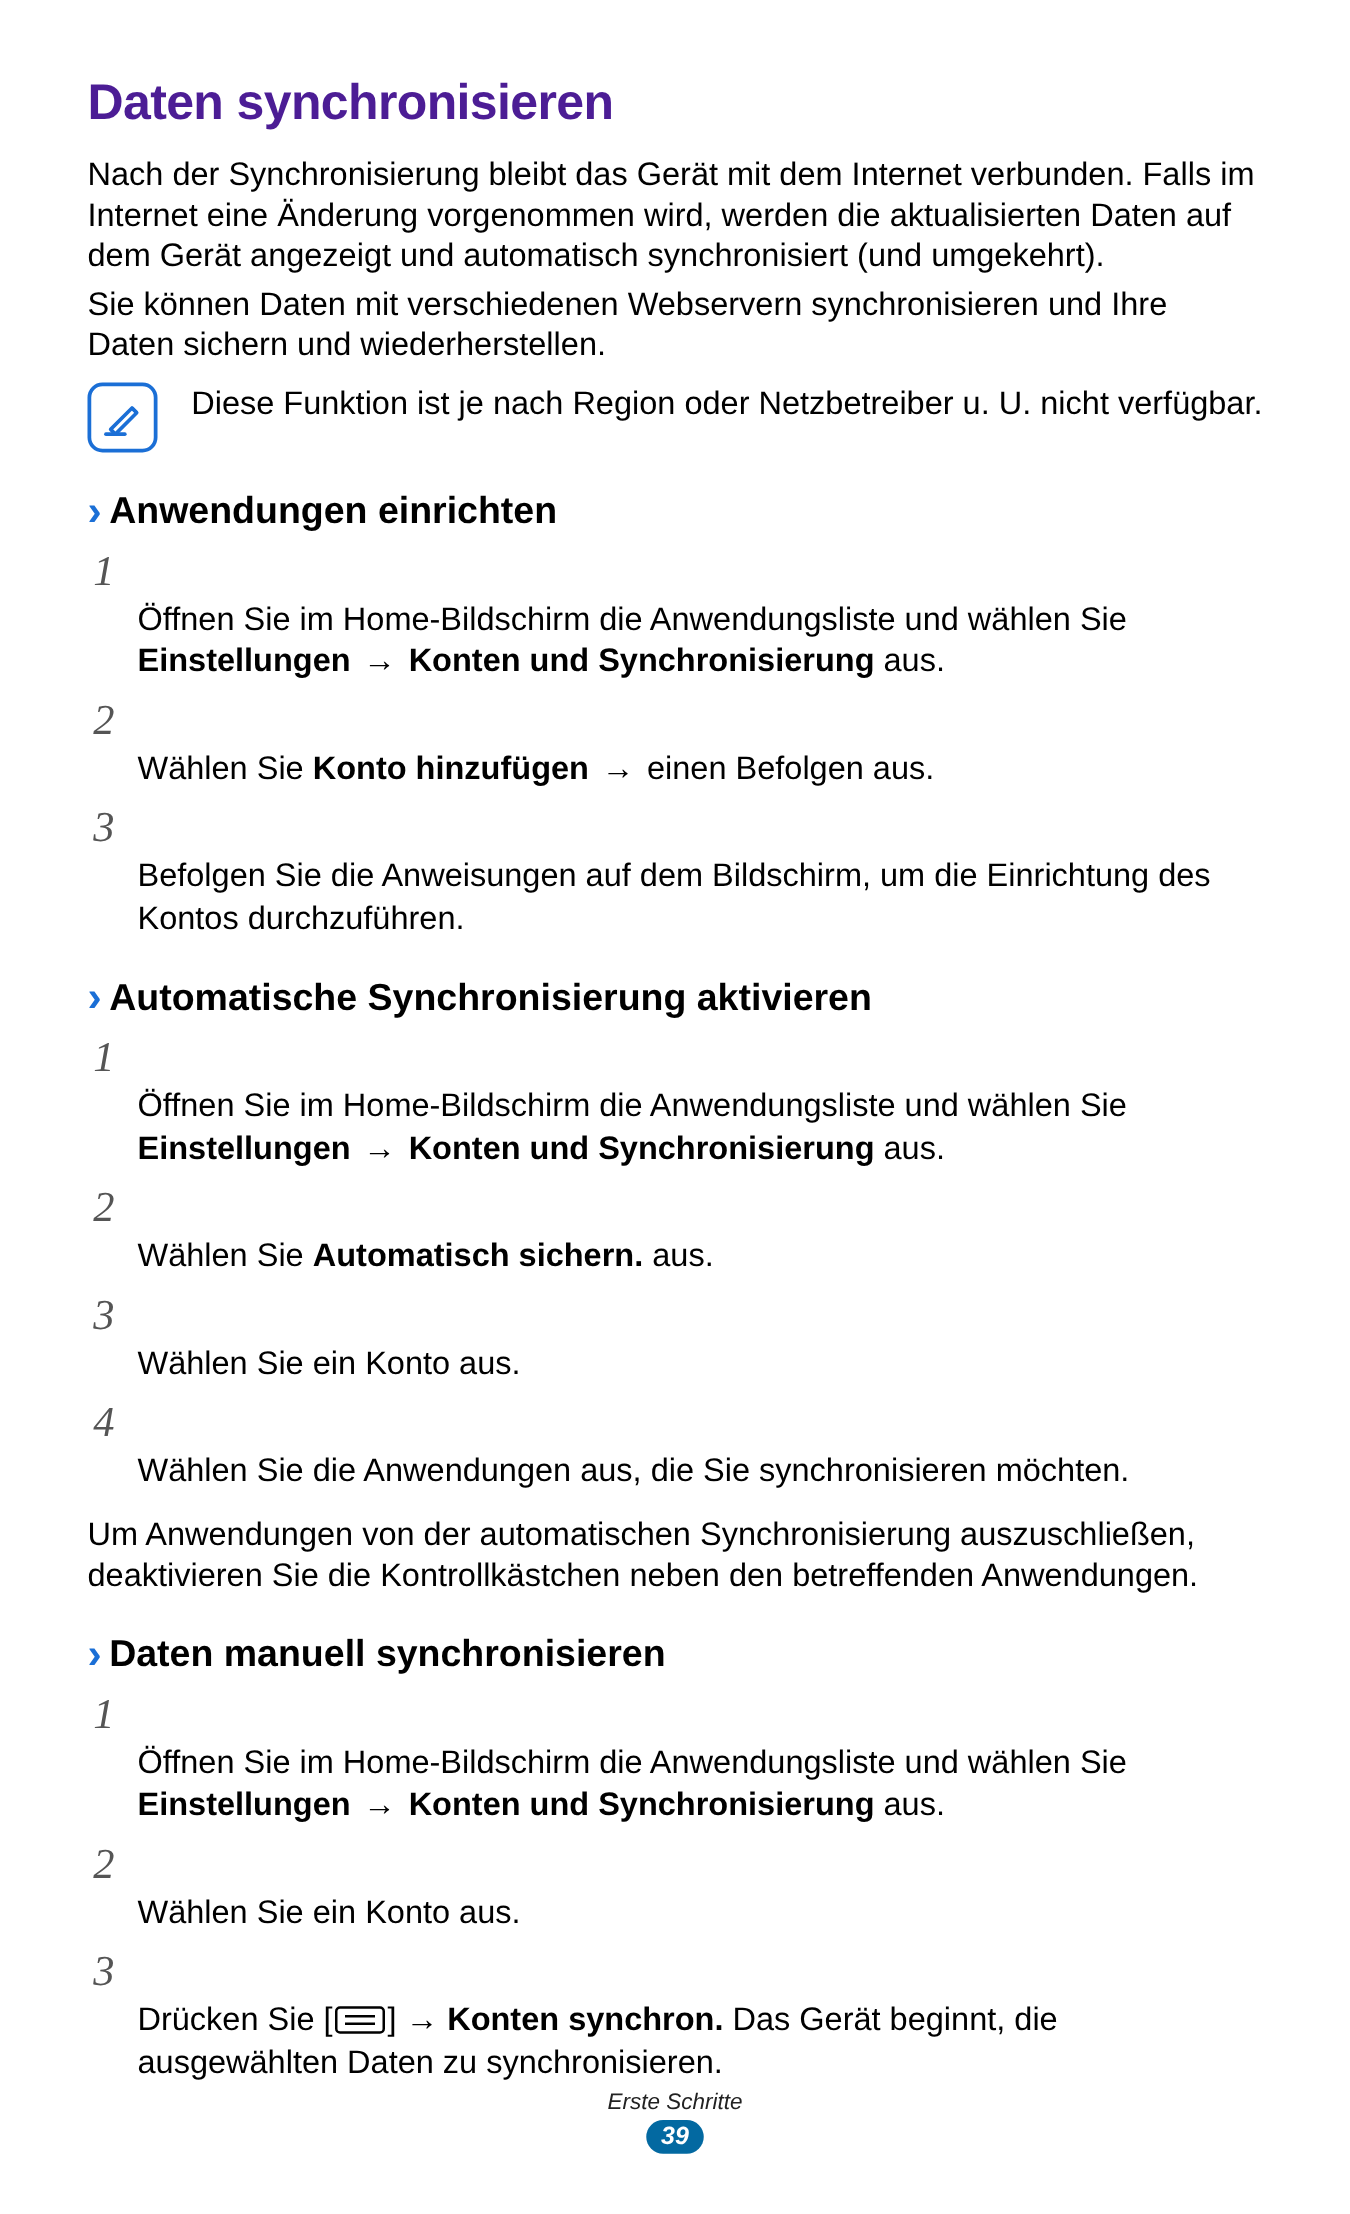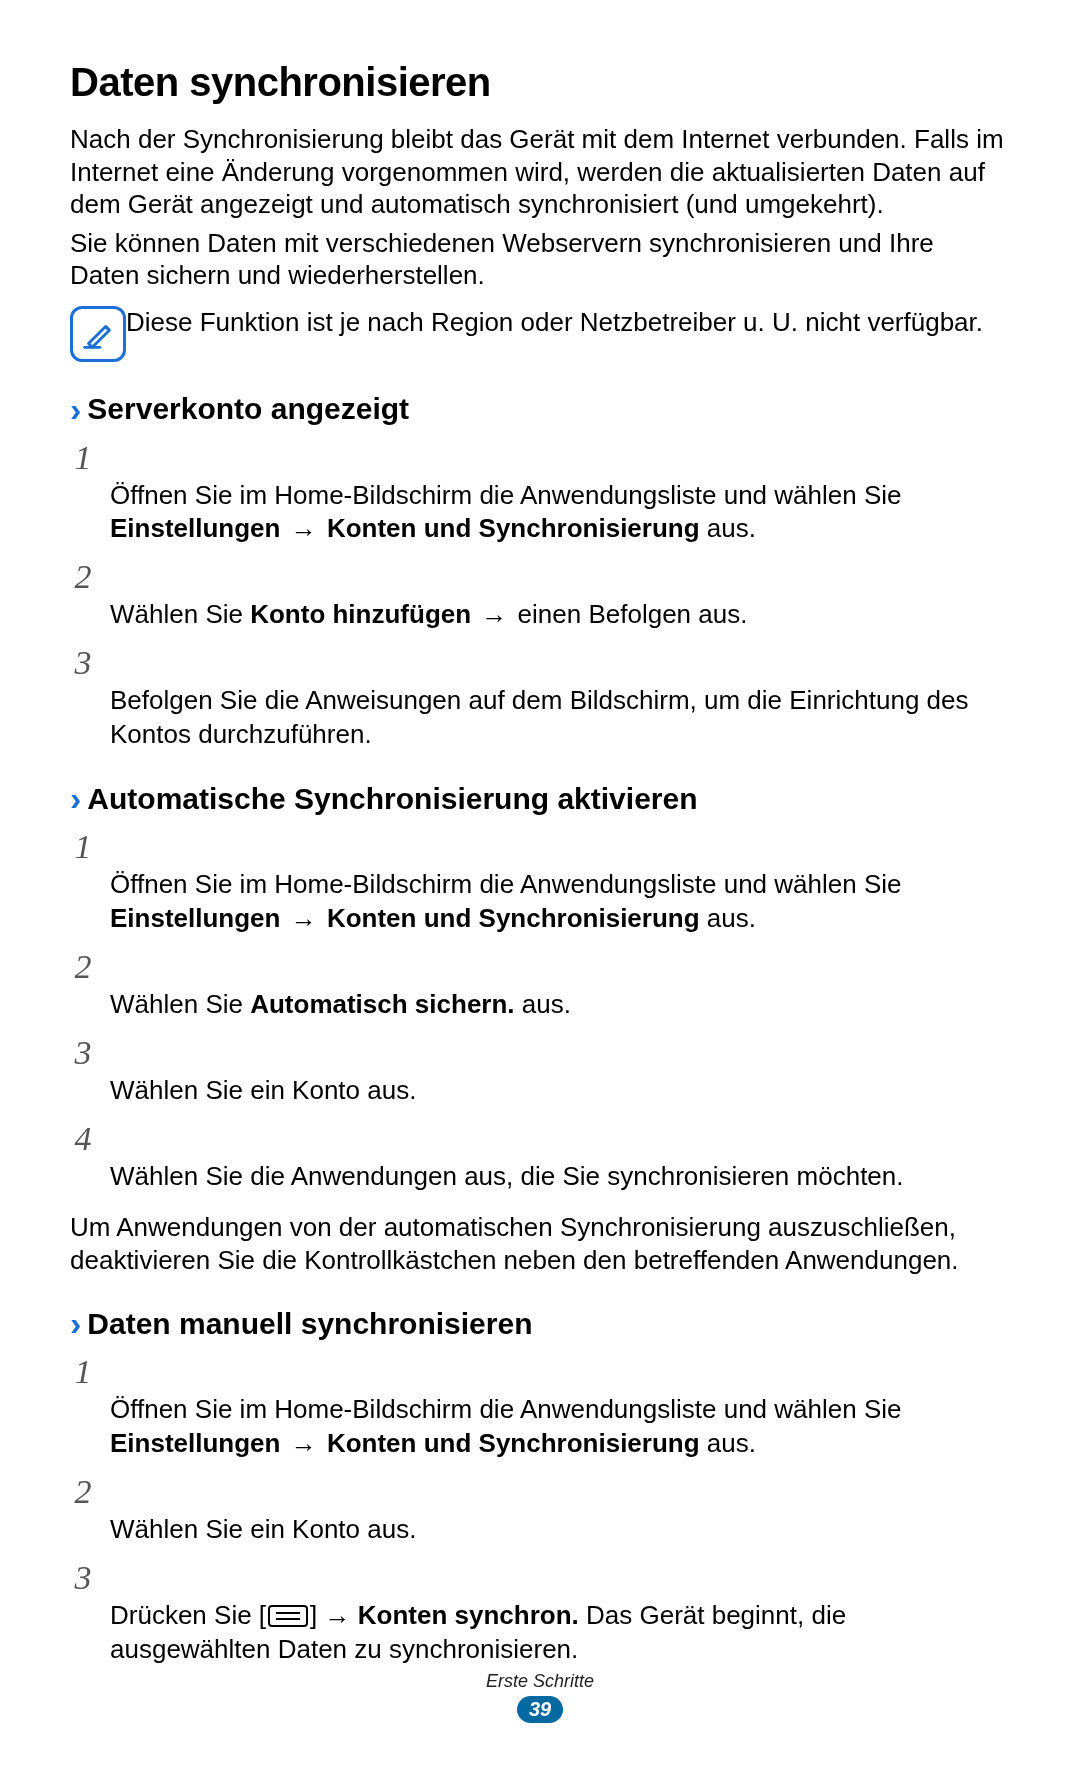--- a/index.html
+++ b/index.html
@@ -6,41 +6,43 @@
   html, body { width: 1080px; height: 1771px; background: #fff; }
   body { font-family: "Segoe UI", "Helvetica Neue", Arial, sans-serif; color: #000; }
   
   .page {
     padding: 60px 70px 40px 70px;
     position: relative;
     height: 100%;
   }
   
   .main-title {
-    color: #000000;
+    color: #4c1d95;
     font-size: 40px;
     font-weight: 700;
     margin-bottom: 18px;
     letter-spacing: -0.5px;
   }
   
   .para {
     font-size: 26px;
     line-height: 1.25;
     margin-bottom: 6px;
     font-weight: 400;
   }
   
   .para + .para { margin-top: 6px; }
   
   .note-block {
     display: flex;
     align-items: flex-start;
+    gap: 14px;
     margin-top: 12px;
     margin-bottom: 28px;
+    text-align: right;
   }
   
   .note-icon-wrap {
     flex: 0 0 auto;
     width: 56px;
     height: 56px;
     border: 3px solid #1b6fd6;
     border-radius: 12px;
     display: flex;
     align-items: center;
@@ -178,21 +180,21 @@
         <line x1="6" y1="34" x2="22" y2="34" stroke="#1b6fd6" stroke-width="3" stroke-linecap="round"></line>
         <path d="M10 30 L28 12 L32 16 L14 34 Z" fill="none" stroke="#1b6fd6" stroke-width="3" stroke-linejoin="round"></path>
         <line x1="28" y1="12" x2="32" y2="16" stroke="#1b6fd6" stroke-width="3"></line>
       </svg>
     </div>
     <div class="note-text">Diese Funktion ist je nach Region oder Netzbetreiber u. U. nicht verfügbar.</div>
   </div>
 
   <div class="sub-heading">
     <span class="chev">›</span>
-    <span class="sub-heading-text">Serverkonto angezeigt</span>
+    <span class="sub-heading-text">Anwendungen einrichten</span>
   </div>
 
   <div class="step">
     <div class="step-num">1</div>
     <div class="step-body">
       <span>Öffnen Sie im Home-Bildschirm die Anwendungsliste und wählen Sie </span><b>Einstellungen</b><span class="arrow"> → </span><b>Konten und Synchronisierung</b><span> aus.</span>
     </div>
   </div>
   <div class="step">
     <div class="step-num">2</div>

